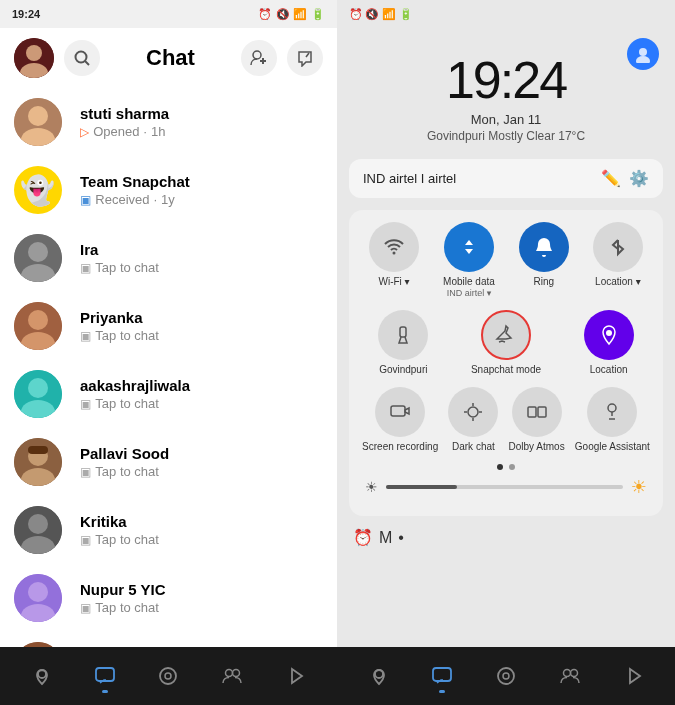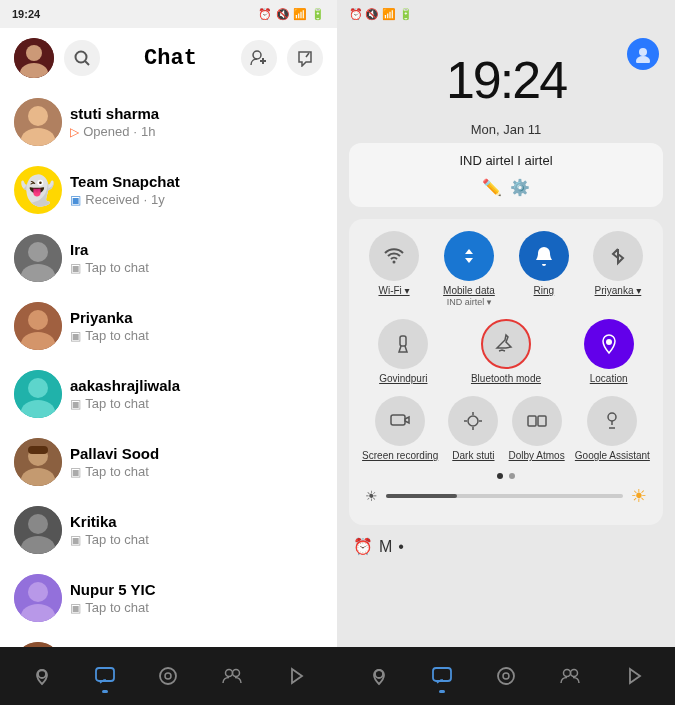--- a/index.html
+++ b/index.html
@@ -49,21 +49,20 @@
       align-items: center;
       gap: 4px;
     }
 
     .chat-header {
       background: #fff;
       display: flex;
       align-items: center;
       padding: 10px 14px;
       gap: 10px;
-      font-family: Liberation Mono, monospace;
     }
 
     .avatar-circle {
       width: 40px;
       height: 40px;
       border-radius: 50%;
       background: #c44;
       flex-shrink: 0;
       overflow: hidden;
       display: flex;
@@ -111,21 +110,21 @@
 
     .chat-list {
       flex: 1;
       overflow-y: auto;
     }
 
     .chat-item {
       display: flex;
       align-items: center;
       padding: 10px 14px;
-      gap: 8px;
+      gap: 18px;
       cursor: pointer;
     }
 
     .chat-avatar {
       width: 48px;
       height: 48px;
       border-radius: 50%;
       flex-shrink: 0;
       display: flex;
       align-items: center;
@@ -251,40 +250,39 @@
       font-weight: 300;
       color: #111;
       margin-top: 8px;
       letter-spacing: -2px;
     }
 
     .date-display {
       text-align: center;
       font-size: 13px;
       color: #333;
-      margin-top: 12px;
+      margin-top: 2px;
     }
 
     .weather-display {
       text-align: center;
       font-size: 12px;
       color: #555;
       margin-top: 2px;
       margin-bottom: 10px;
     }
 
     .notification-card {
       background: #f5f5f5;
       border-radius: 12px;
       margin: 6px 12px;
       padding: 10px 14px;
       display: flex;
       align-items: center;
       gap: 10px;
-      flex-direction: column;
     }
 
     .notif-title {
       font-size: 13px;
       font-weight: 500;
       color: #222;
       flex: 1;
     }
 
     .notif-actions {
@@ -349,21 +347,20 @@
     .qs-icon.airplane-red-border {
       border: 2px solid #e53935;
       background: #d8d8d8;
       color: #333;
     }
 
     .qs-label {
       font-size: 10px;
       color: #333;
       text-align: left;
-      text-decoration: underline;
     }
 
     .qs-sub-label {
       font-size: 9px;
       color: #666;
       text-align: center;
       margin-top: -3px;
     }
 
     .qs-dots {
@@ -672,20 +669,21 @@
         <div class="profile-circle">
           <svg width="18" height="18" viewBox="0 0 18 18">
             <circle cx="9" cy="7" r="4" fill="white" opacity="0.8"></circle>
             <ellipse cx="9" cy="16" rx="7" ry="5" fill="white" opacity="0.8"></ellipse>
           </svg>
         </div>
       </div>
 
       <div class="clock-display">19:24</div>
       <div class="date-display">Mon, Jan 11</div>
+      <div class="weather-display">Govindpuri Mostly Clear 17°C</div>
 
       <div class="notification-card">
         <span class="notif-title">IND airtel I airtel</span>
         <div class="notif-actions">
           <span class="notif-action-icon">✏️</span>
           <span class="notif-action-icon">⚙️</span>
         </div>
       </div>
 
       <div class="quick-settings">
@@ -720,42 +718,42 @@
               </svg>
             </div>
             <div class="qs-label">Ring</div>
           </div>
           <div class="qs-item">
             <div class="qs-icon">
               <svg width="22" height="22" viewBox="0 0 22 22">
                 <path d="M11 4v14l5-5-5-4M11 4l-5 5 5 4" stroke="#555" stroke-width="2" fill="none"></path>
               </svg>
             </div>
-            <div class="qs-label">Priyanka ▾</div>
+            <div class="qs-label">Location ▾</div>
           </div>
         </div>
 
         <div class="qs-row">
           <div class="qs-item">
             <div class="qs-icon">
               <svg width="22" height="22" viewBox="0 0 22 22">
                 <rect x="8" y="3" width="6" height="10" rx="2" stroke="#555" stroke-width="1.5" fill="none"></rect>
                 <path d="M9 13l-2 6h8l-2-6" stroke="#555" stroke-width="1.5" fill="none"></path>
               </svg>
             </div>
             <div class="qs-label">Govindpuri</div>
           </div>
           <div class="qs-item">
             <div class="qs-icon airplane-red-border">
               <svg width="22" height="22" viewBox="0 0 22 22">
                 <path d="M2 15l8-8 1-5 2 2-2 5 5 5-5 1z" stroke="#555" stroke-width="1.5" fill="none"></path>
                 <path d="M4 18l3-1 3 1" stroke="#555" stroke-width="1.5" fill="none"></path>
               </svg>
             </div>
-            <div class="qs-label">Bluetooth mode</div>
+            <div class="qs-label">Snapchat mode</div>
           </div>
           <div class="qs-item">
             <div class="qs-icon active-purple">
               <svg width="22" height="22" viewBox="0 0 22 22">
                 <circle cx="11" cy="9" r="3" fill="white"></circle>
                 <path d="M11 2C7.7 2 5 4.7 5 8c0 5 6 12 6 12s6-7 6-12c0-3.3-2.7-6-6-6z" stroke="white" stroke-width="1.5" fill="none"></path>
               </svg>
             </div>
             <div class="qs-label">Location</div>
           </div>
@@ -774,21 +772,21 @@
           <div class="qs-item">
             <div class="qs-icon">
               <svg width="22" height="22" viewBox="0 0 22 22">
                 <circle cx="11" cy="11" r="5" stroke="#555" stroke-width="1.5" fill="none"></circle>
                 <line x1="11" y1="2" x2="11" y2="5" stroke="#555" stroke-width="1.5"></line>
                 <line x1="11" y1="17" x2="11" y2="20" stroke="#555" stroke-width="1.5"></line>
                 <line x1="2" y1="11" x2="5" y2="11" stroke="#555" stroke-width="1.5"></line>
                 <line x1="17" y1="11" x2="20" y2="11" stroke="#555" stroke-width="1.5"></line>
               </svg>
             </div>
-            <div class="qs-label">Dark stuti</div>
+            <div class="qs-label">Dark chat</div>
           </div>
           <div class="qs-item">
             <div class="qs-icon">
               <svg width="22" height="22" viewBox="0 0 22 22">
                 <rect x="2" y="6" width="8" height="10" rx="1" stroke="#555" stroke-width="1.5" fill="none"></rect>
                 <rect x="12" y="6" width="8" height="10" rx="1" stroke="#555" stroke-width="1.5" fill="none"></rect>
               </svg>
             </div>
             <div class="qs-label">Dolby Atmos</div>
           </div>

